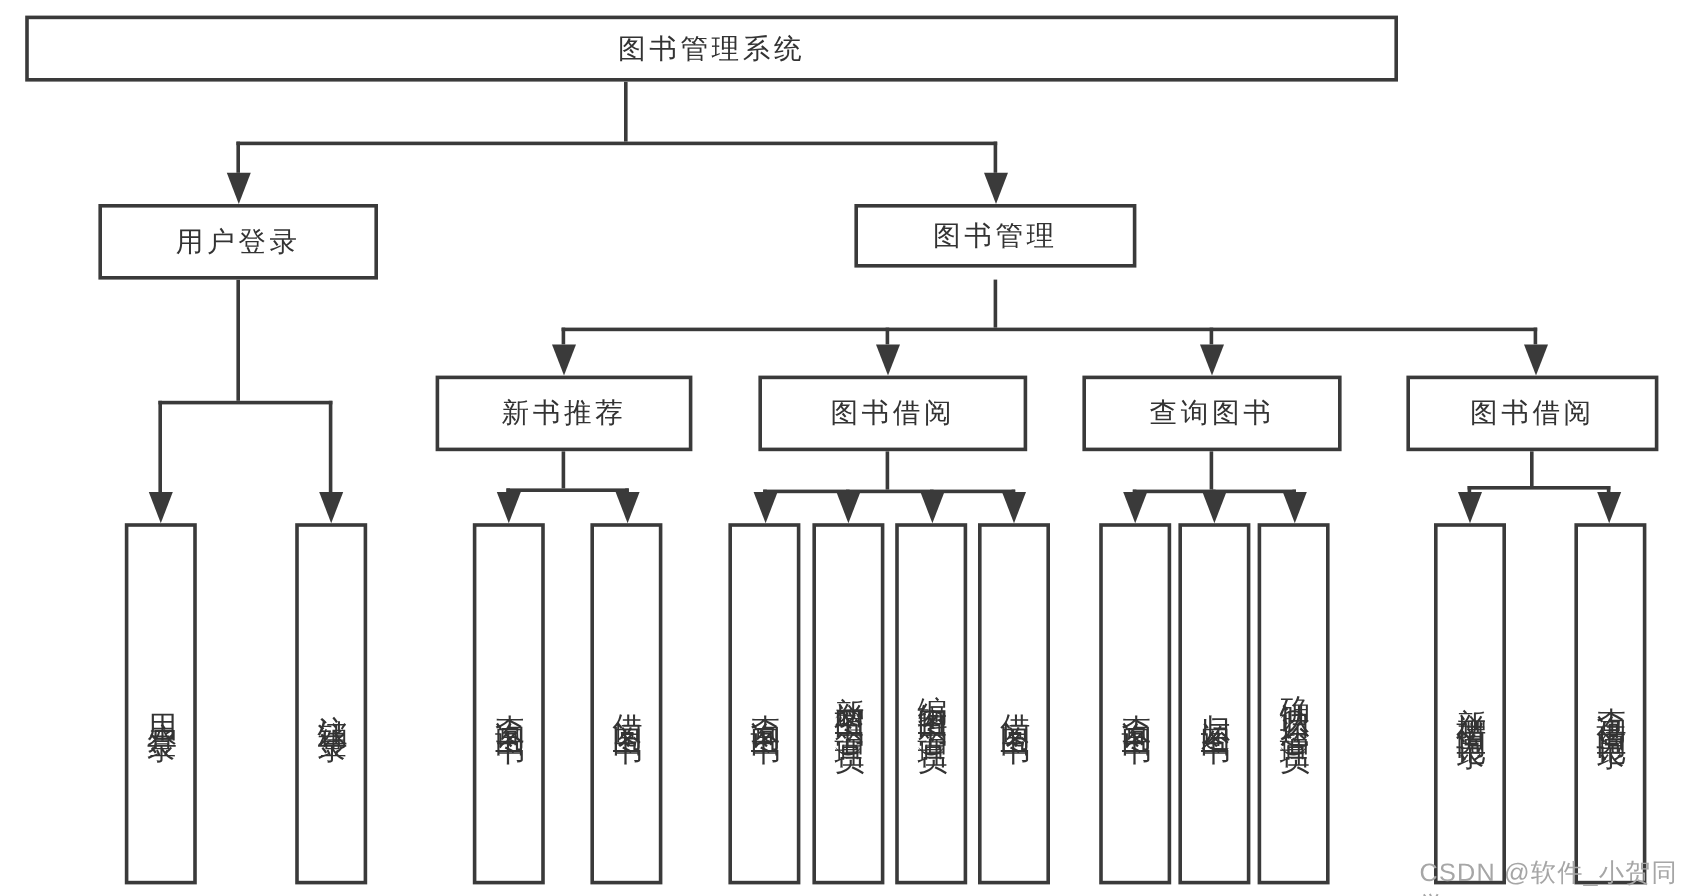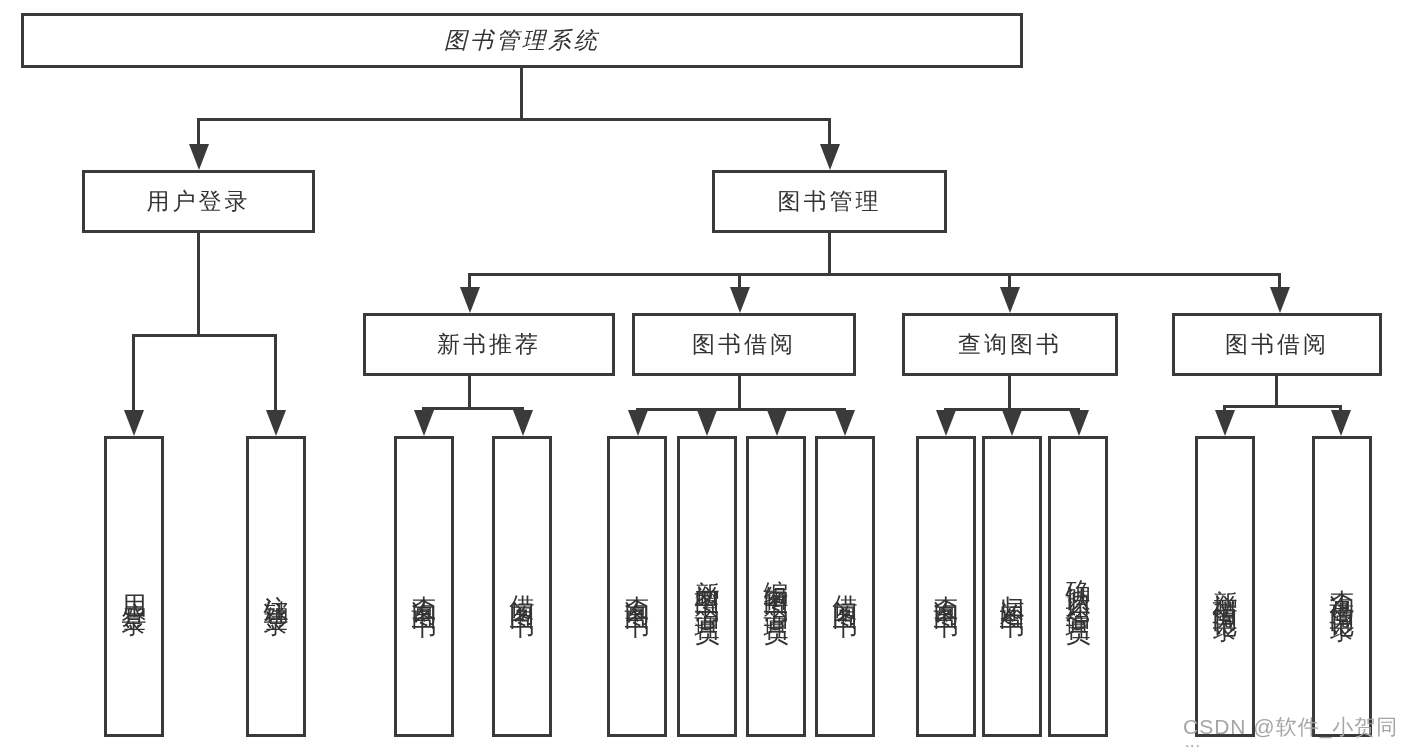--- a/index.html
+++ b/index.html
@@ -38,35 +38,35 @@
   .watermark{
     position:absolute;top:713px;left:1183px;z-index:5;
     font-size:21px;letter-spacing:1px;color:var(--watermark-color);
   }
 </style>
 </head>
 <body>
 
 <div class="canvas">
 
-  <div class="node" style="left:21px;top:13px;width:1002px;height:55px;font-style:italic;">
+  <div class="node" style="left:21px;top:13px;width:1144px;height:55px;">
     <span>图书管理系统</span>
   </div>
 
   <div class="vline" style="left:520px;top:68px;height:50px;"></div>
   <div class="hline" style="left:197px;top:118px;width:634px;"></div>
   <div class="vline" style="left:197px;top:118px;height:26px;"></div>
   <div class="arrow" style="left:189px;top:144px;"></div>
   <div class="vline" style="left:828px;top:118px;height:26px;"></div>
   <div class="arrow" style="left:820px;top:144px;"></div>
 
   <div class="node" style="left:82px;top:170px;width:233px;height:63px;">
     <span>用户登录</span>
   </div>
-  <div class="node" style="left:712px;top:170px;width:235px;height:63px;">
+  <div class="node" style="left:712px;top:170px;width:235px;height:53px;">
     <span>图书管理</span>
   </div>
 
   <div class="vline" style="left:197px;top:233px;height:101px;"></div>
   <div class="hline" style="left:132px;top:334px;width:145px;"></div>
   <div class="vline" style="left:132px;top:334px;height:76px;"></div>
   <div class="arrow" style="left:124px;top:410px;"></div>
   <div class="vline" style="left:274px;top:334px;height:76px;"></div>
   <div class="arrow" style="left:266px;top:410px;"></div>
 
@@ -74,21 +74,21 @@
   <div class="hline" style="left:468px;top:273px;width:813px;"></div>
   <div class="vline" style="left:468px;top:273px;height:14px;"></div>
   <div class="arrow" style="left:460px;top:287px;"></div>
   <div class="vline" style="left:738px;top:273px;height:14px;"></div>
   <div class="arrow" style="left:730px;top:287px;"></div>
   <div class="vline" style="left:1008px;top:273px;height:14px;"></div>
   <div class="arrow" style="left:1000px;top:287px;"></div>
   <div class="vline" style="left:1278px;top:273px;height:14px;"></div>
   <div class="arrow" style="left:1270px;top:287px;"></div>
 
-  <div class="node" style="left:363px;top:313px;width:252px;height:63px;">
+  <div class="node" style="left:363px;top:313px;width:214px;height:63px;">
     <span>新书推荐</span>
   </div>
   <div class="node" style="left:632px;top:313px;width:224px;height:63px;">
     <span>图书借阅</span>
   </div>
   <div class="node" style="left:902px;top:313px;width:216px;height:63px;">
     <span>查询图书</span>
   </div>
   <div class="node" style="left:1172px;top:313px;width:210px;height:63px;">
     <span>图书借阅</span>

